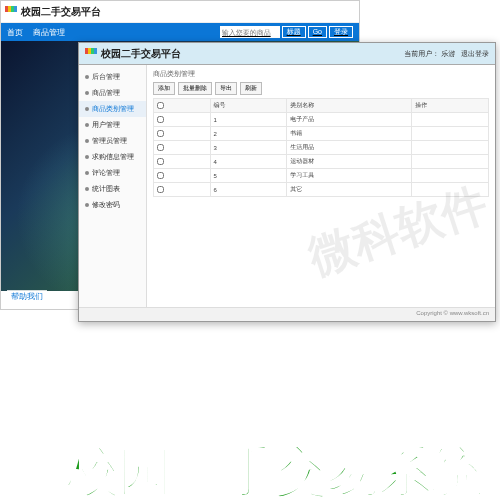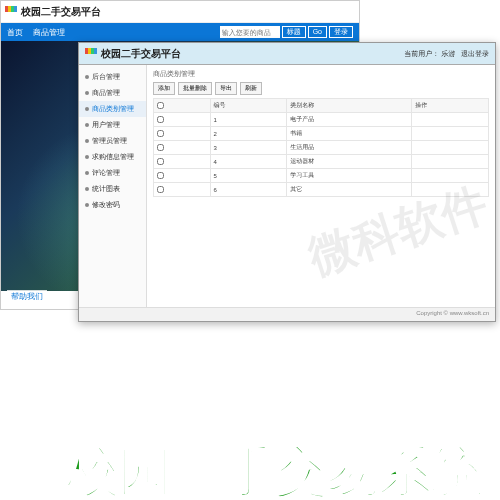--- a/index.html
+++ b/index.html
@@ -8,21 +8,21 @@
 
 .back-window { position: absolute; top: 0; left: 0; width: 360px; height: 310px; background: #fff; border: 1px solid #ccc; }
 .back-header { height: 22px; background: #fff; display: flex; align-items: center; padding: 0 4px; border-bottom: 1px solid #eee; }
 .logo-sq { display: inline-flex; width: 12px; height: 12px; margin-right: 4px; }
 .logo-sq span { width: 6px; height: 6px; }
 .logo-sq .r { background: #e74c3c; } .logo-sq .y { background: #f1c40f; }
 .logo-sq .g { background: #2ecc71; } .logo-sq .b { background: #3498db; }
 .back-title { font-size: 10px; font-weight: bold; color: #222; }
 .back-nav { height: 18px; background: #0b76d6; display: flex; align-items: center; padding: 0 6px; gap: 10px; }
 .back-nav span { color: #fff; font-size: 8px; }
-.back-nav .search-area { margin-left: auto; display: flex; gap: 2px; }
+.back-nav .search-area { margin-left: auto; display: flex; gap: 2px; text-decoration: underline; }
 .back-nav input { width: 60px; height: 12px; font-size: 7px; border: none; padding: 0 2px; }
 .back-nav .btn { background: #0b76d6; border: 1px solid #fff; color: #fff; font-size: 7px; padding: 0 4px; height: 12px; line-height: 10px; }
 .back-nav .btn-login { background: #0b76d6; }
 .back-hero { height: 250px; background: linear-gradient(135deg, #0a1530 0%, #1a3a5a 30%, #2a5a4a 55%, #4a7a5a 70%, #1a3a3a 100%); position: relative; }
 .back-hero::before { content: ""; position: absolute; inset: 0; background: radial-gradient(circle at 60% 40%, rgba(255,255,200,0.4) 0%, transparent 25%), radial-gradient(circle at 30% 70%, rgba(100,200,180,0.3) 0%, transparent 30%); }
 .back-footer { position: absolute; bottom: 6px; left: 6px; font-size: 8px; color: #0b76d6; background: rgba(255,255,255,0.8); padding: 1px 4px; }
 
 
 .front-window { position: absolute; top: 42px; left: 78px; width: 418px; height: 280px; background: #fff; border: 1px solid #999; box-shadow: 0 2px 8px rgba(0,0,0,0.3); }
 .front-header { height: 22px; background: #d6ebf5; display: flex; align-items: center; padding: 0 6px; border-bottom: 1px solid #aaa; }

